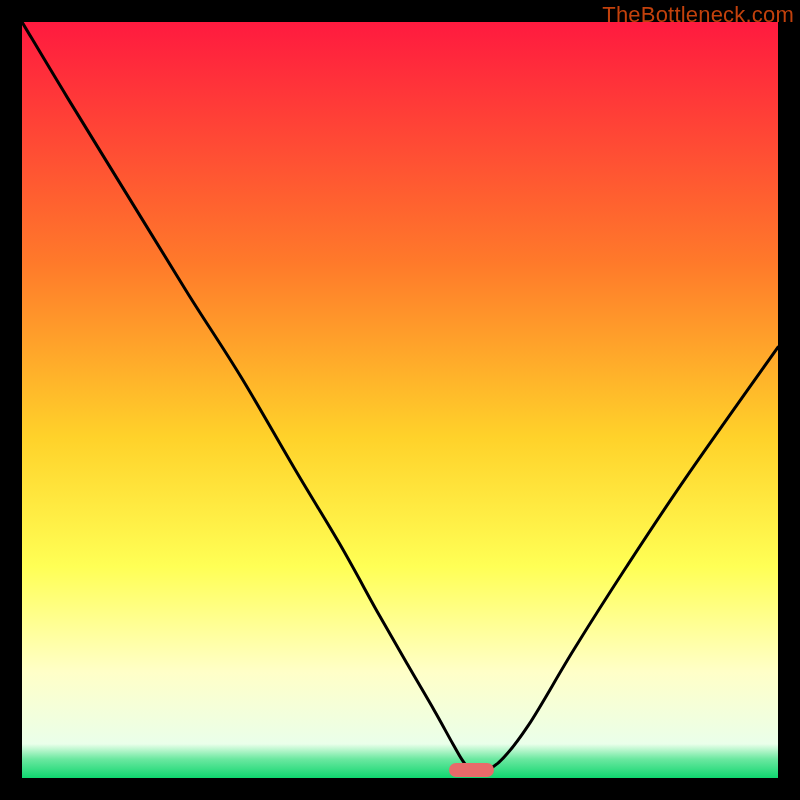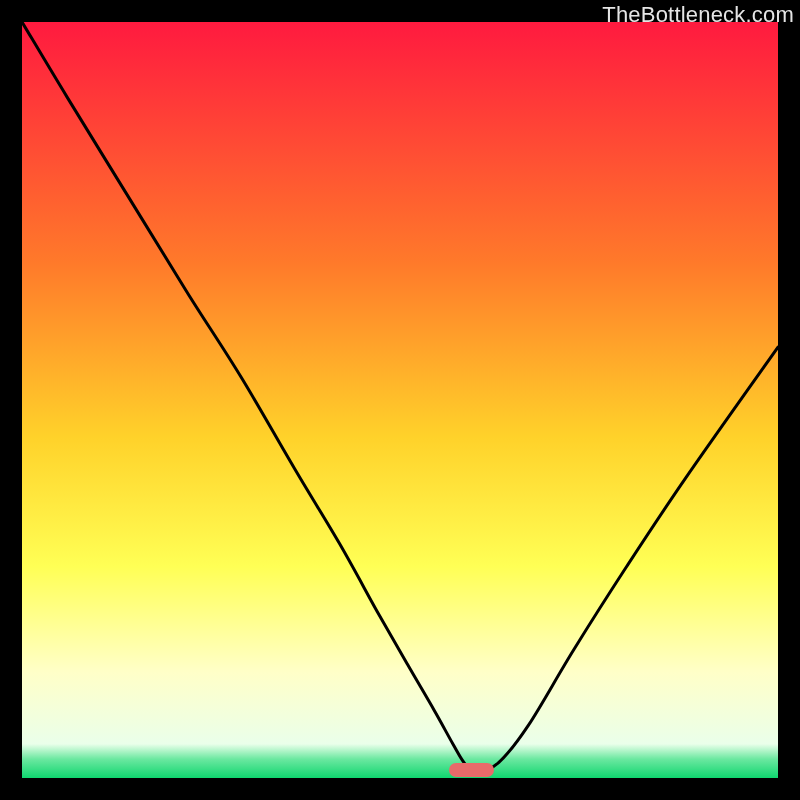--- a/index.html
+++ b/index.html
@@ -23,21 +23,21 @@
     position: absolute;
     left: 0;
     top: 0;
     width: 756px;
     height: 756px;
   }
   .watermark {
     position: absolute;
     top: 2px;
     right: 6px;
-    color: #e5e5e5;
+    color: #c2410c;
     font-size: 22px;
     font-weight: 500;
     letter-spacing: 0.2px;
     margin-left: 42px;
   }
   .marker {
     position: absolute;
     height: 14px;
     border-radius: 8px;
   }

